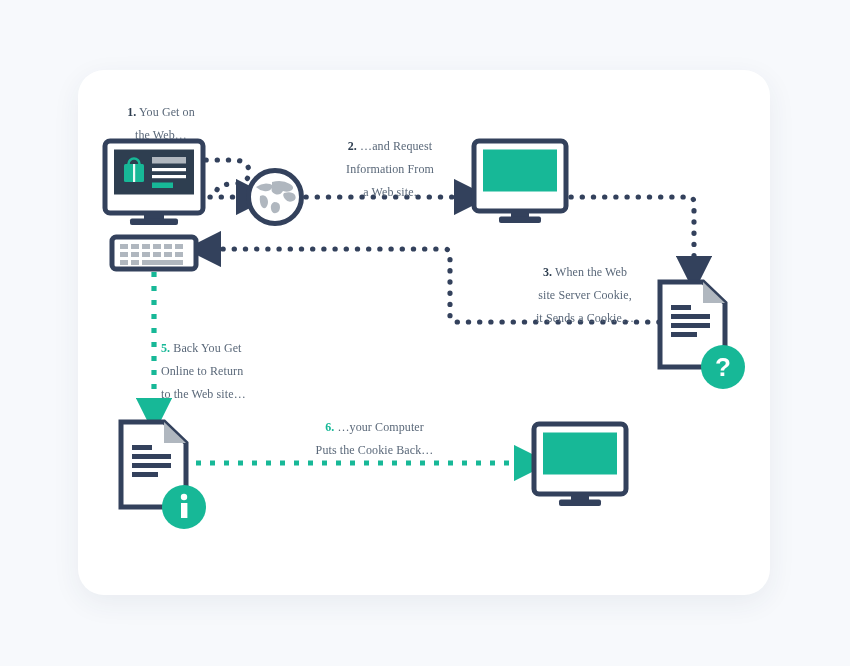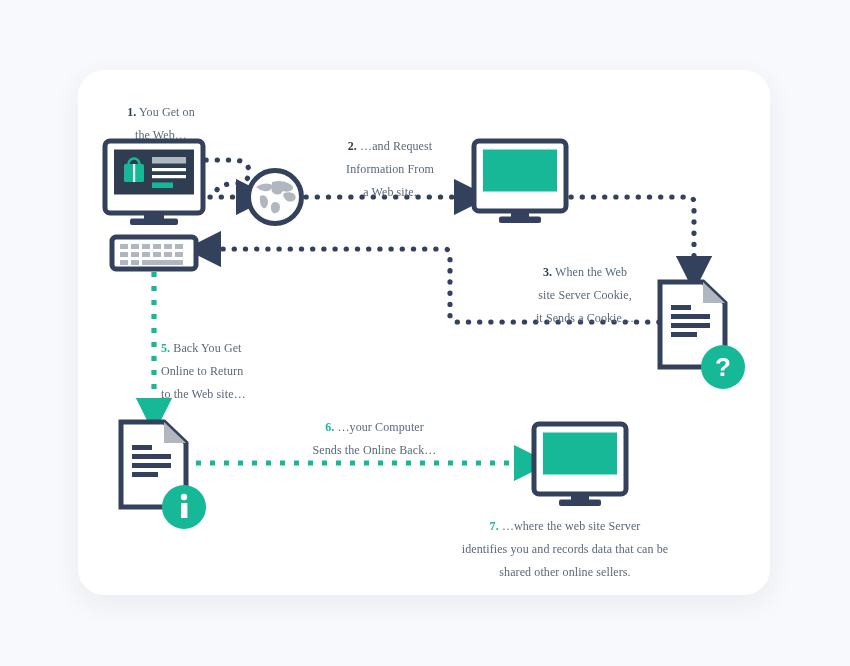--- a/index.html
+++ b/index.html
@@ -204,19 +204,16 @@
   <div class="lbl" id="lbl3"><b>3.</b> <span>When the Web
 site Server Cookie,
 it Sends a Cookie…</span></div>
 
 
   <div class="lbl" id="lbl5"><b class="teal">5.</b> <span>Back You Get
 Online to Return
 to the Web site…</span></div>
 
   <div class="lbl" id="lbl6"><b class="teal">6.</b> <span>…your Computer
-Sends the Online Back…</span></div>
-
-  <div class="lbl" id="lbl7"><b class="teal">7.</b> <span>…where the web site Server
-identifies you and records data that can be
-shared other online sellers.</span></div>
+Puts the Cookie Back…</span></div>
+
 
 </div>
 
 </body></html>

